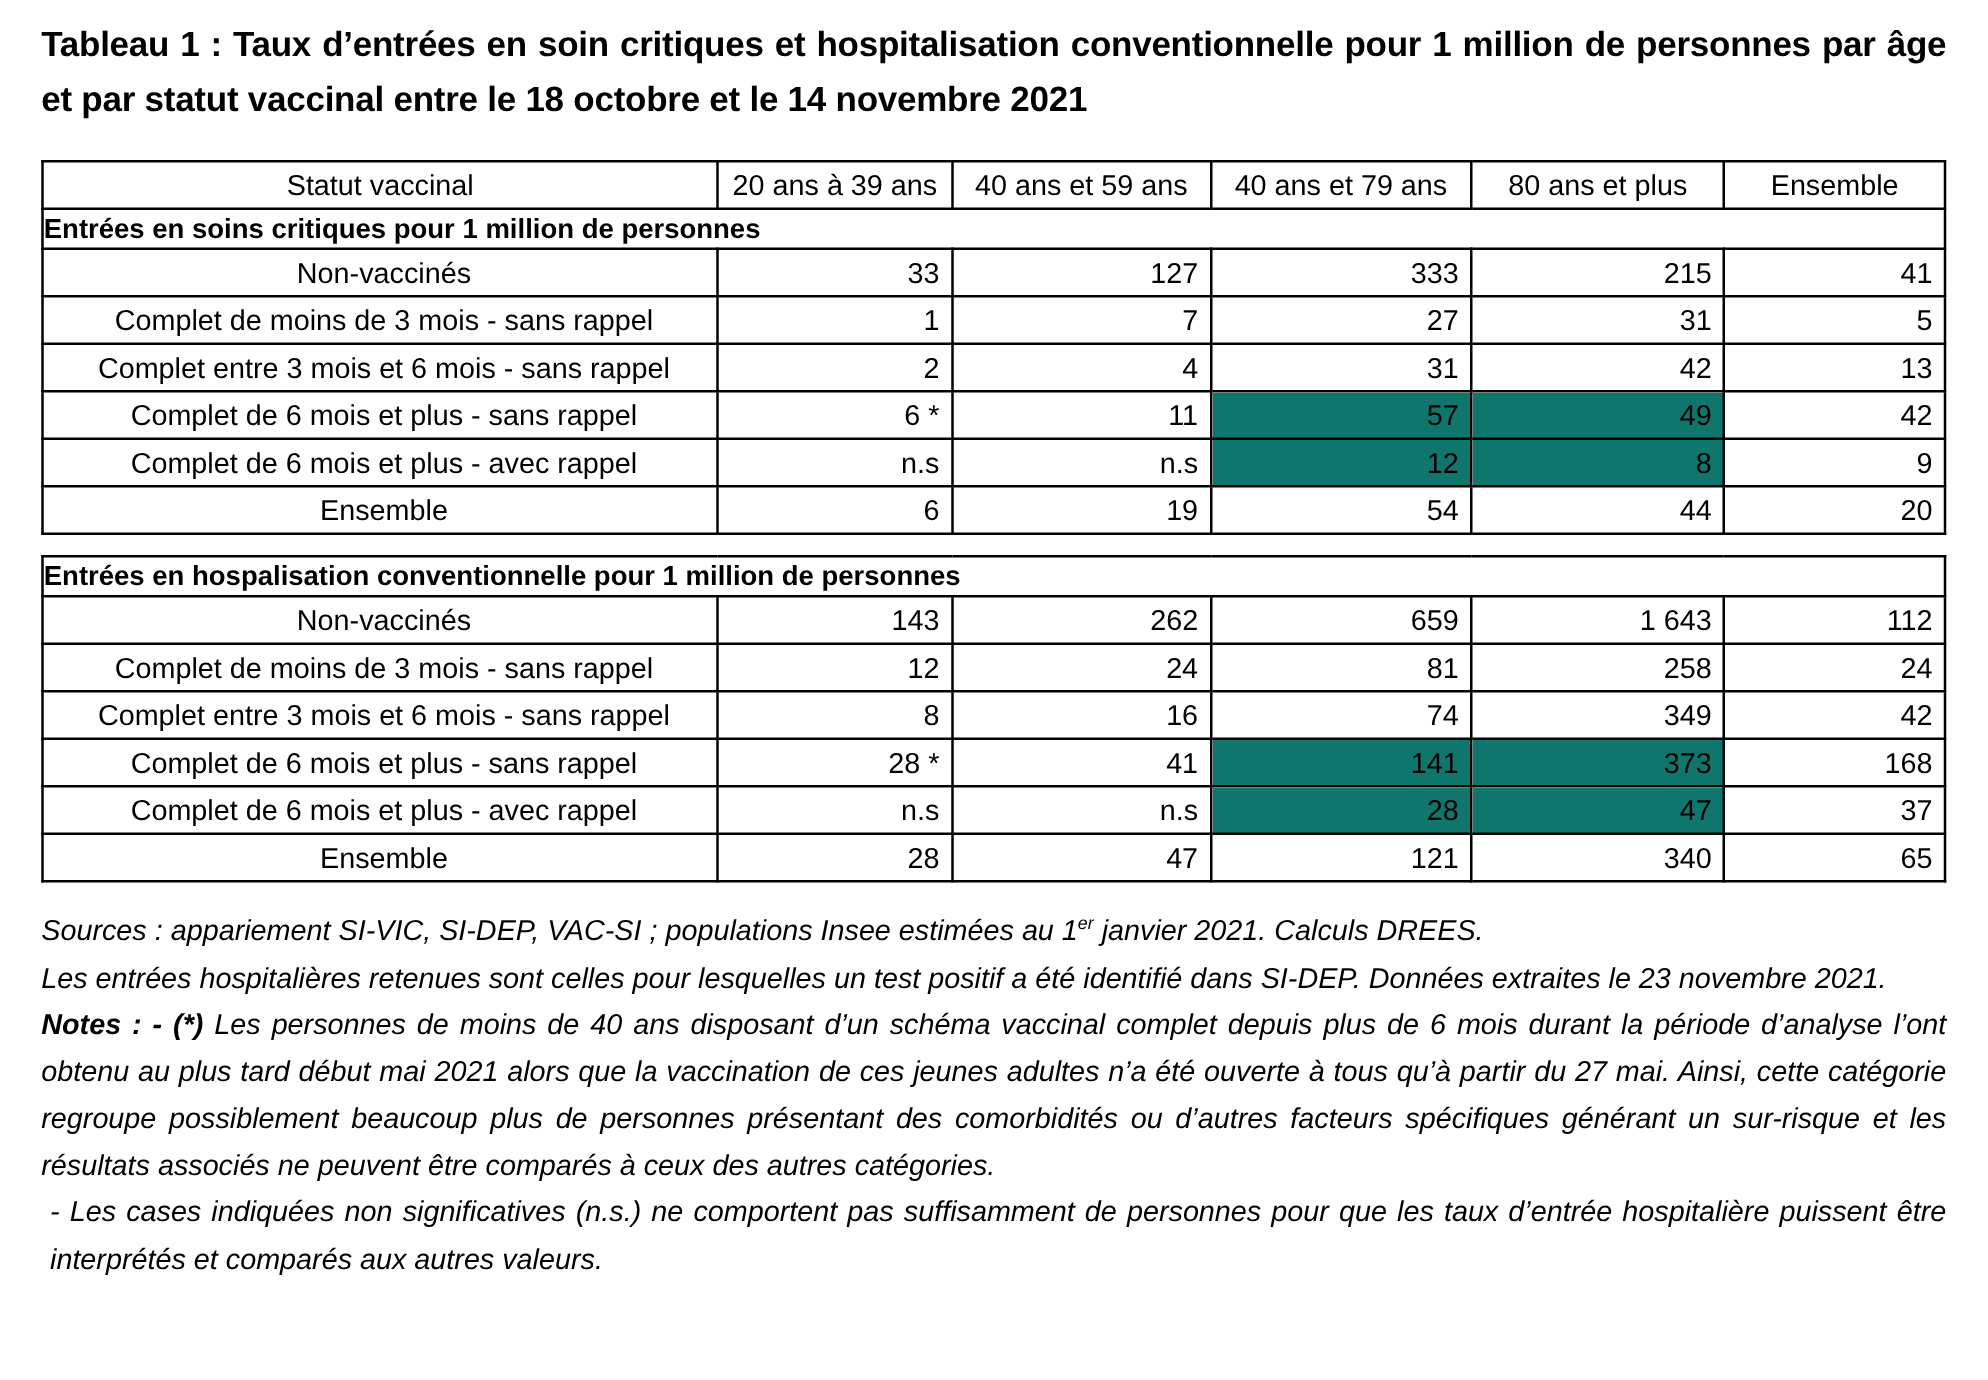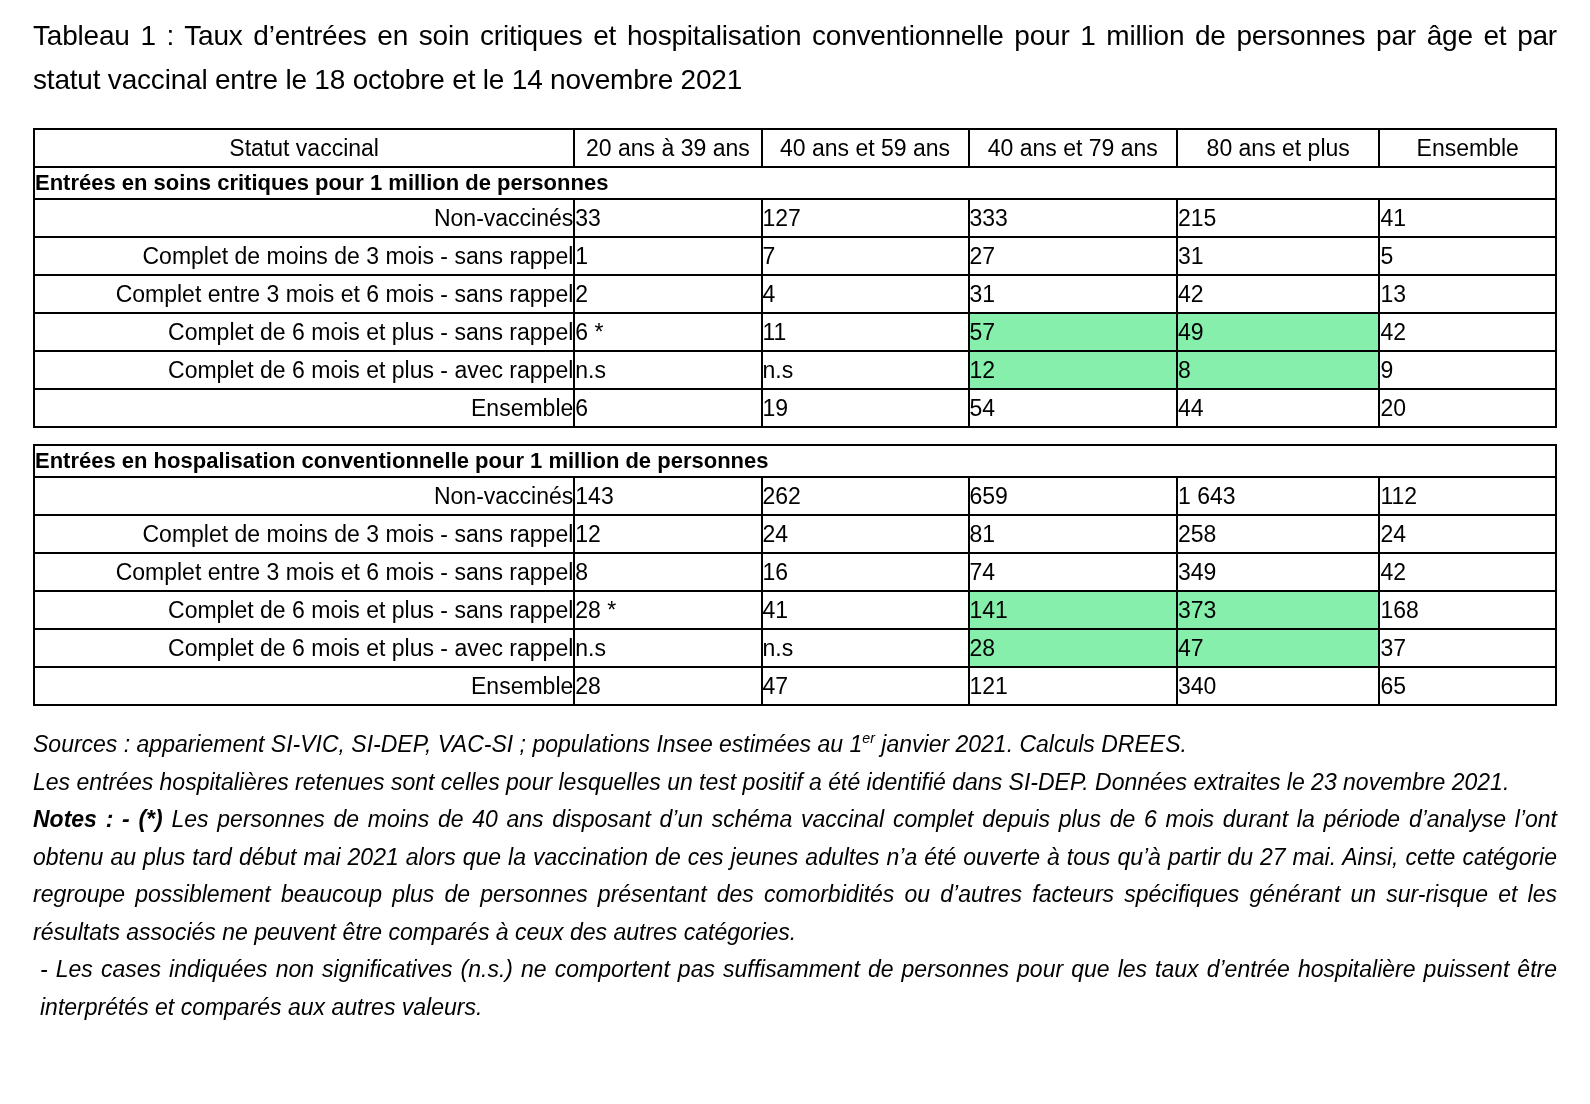--- a/index.html
+++ b/index.html
@@ -8,21 +8,21 @@
     width: 1590px;
     height: 1104px;
     font-family: "Liberation Sans", sans-serif;
     color: #000000;
     overflow: hidden;
   }
   .page { padding: 14px 33px 0 33px; }
 
   .title {
     font-size: 28px;
-    font-weight: normal;
+    font-weight: bold;
     line-height: 44px;
     text-align: justify;
     letter-spacing: -0.2px;
     margin-bottom: 26px;
   }
 
   table.tbl {
     width: 100%;
     border-collapse: collapse;
     table-layout: fixed;
@@ -35,23 +35,23 @@
     white-space: nowrap;
     overflow: hidden;
   }
   table.tbl th { font-weight: normal; }
   tr.banner td {
     font-weight: bold;
     text-align: left;
     height: 32px;
     font-size: 22px;
   }
-  td.label { text-align: right; padding-left: 6px; }
-  td.num   { padding-right: 9px; }
-  td.hl    { background: #86efac; }
+  td.label { text-align: center; padding-left: 6px; }
+  td.num   { text-align: right; padding-right: 9px; }
+  td.hl    { background: #0f766e; }
 
   col.c0 { width: 35.5%; }
   col.c1 { width: 12.3%; }
   col.c2 { width: 13.6%; }
   col.c3 { width: 13.7%; }
   col.c4 { width: 13.3%; }
   col.c5 { width: 11.6%; }
 
   .tbl2 { margin-top: 16px; }
 

